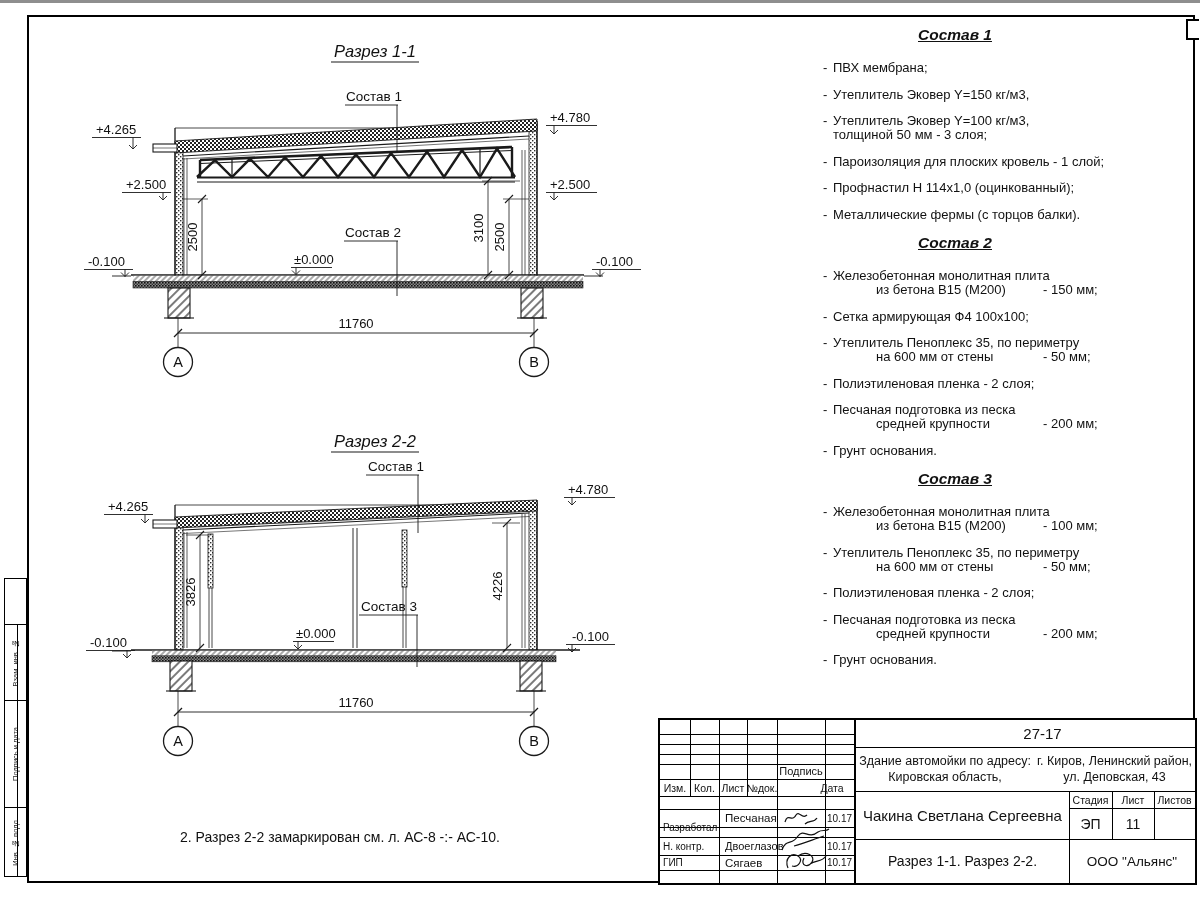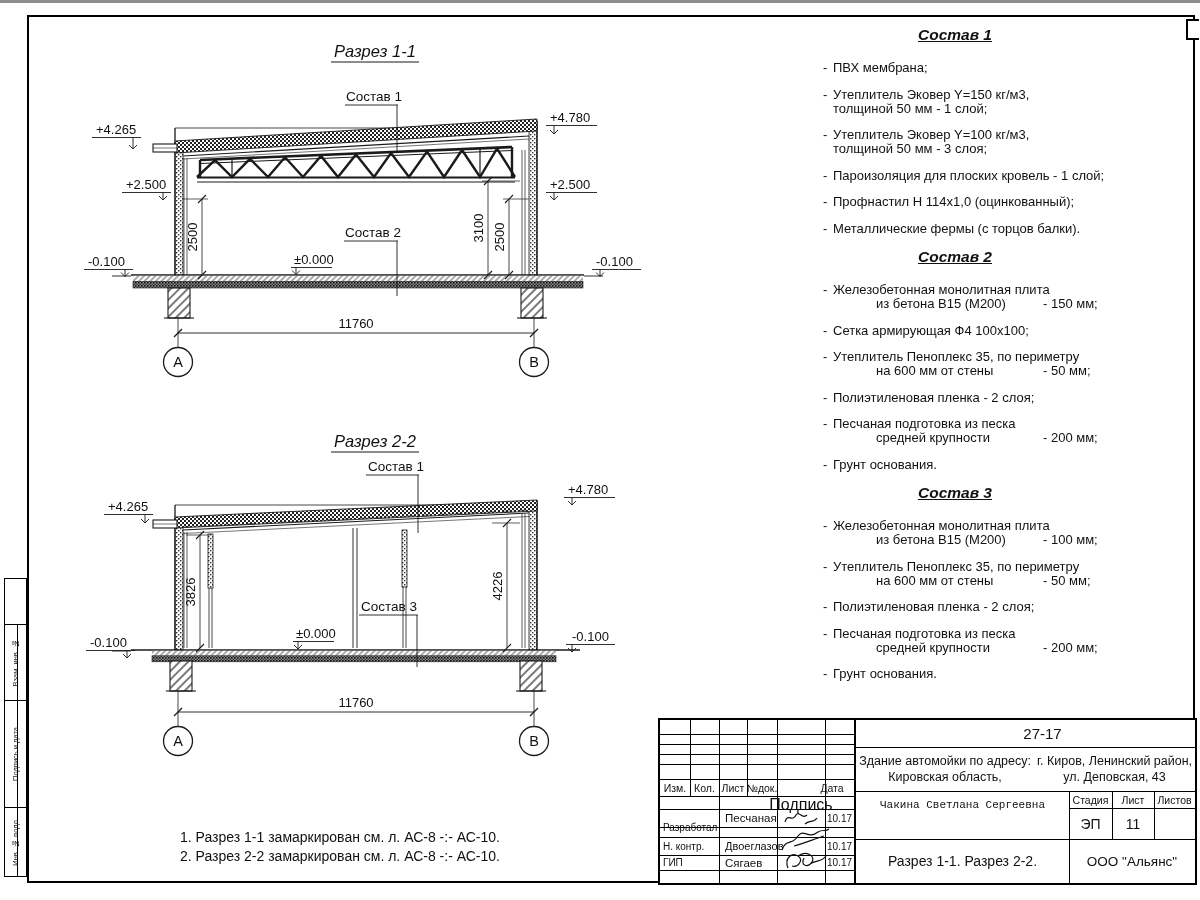--- a/index.html
+++ b/index.html
@@ -357,24 +357,20 @@
     <span class="itext">
       <span class="il1">ПВХ мембрана;</span>
       
     </span>
   </div>
 
   <div class="comp-item">
     <span class="dash">-</span>
     <span class="itext">
       <span class="il1">Утеплитель Эковер Y=150 кг/м3,</span>
-      <span class="line2">
-        <span class="il2">толщиной 50 мм - 1 слой;</span>
-        <span class="ival"></span>
-      </span>
     </span>
   </div>
 
   <div class="comp-item">
     <span class="dash">-</span>
     <span class="itext">
       <span class="il1">Утеплитель Эковер Y=100 кг/м3,</span>
       <span class="line2">
         <span class="il2">толщиной 50 мм - 3 слоя;</span>
         <span class="ival"></span>
@@ -519,21 +515,20 @@
     <span class="itext">
       <span class="il1">Грунт основания.</span>
       
     </span>
   </div>
 </div>
   </div>
 </div>
 
   <div class="abs" id="notes">
-      <div>1. Разрез 1-1 замаркирован см. л. АС-8 -:- АС-10.</div>
       <div>2. Разрез 2-2 замаркирован см. л. АС-8 -:- АС-10.</div>
     </div>
 
   <div class="abs" id="stamp">
 
     <div class="vl" style="left:30px;top:0;height:76px;"></div>
     <div class="vl" style="left:59px;top:0;height:163px;"></div>
     <div class="vl" style="left:87px;top:0;height:76px;"></div>
     <div class="vl" style="left:117px;top:0;height:163px;"></div>
     <div class="vl" style="left:165px;top:0;height:163px;"></div>
@@ -555,21 +550,21 @@
     <div class="hl" style="left:196px;top:119px;width:339px;"></div>
     <div class="hl" style="left:409px;top:88px;width:126px;"></div>
     <div class="vl" style="left:409px;top:71px;height:92px;"></div>
     <div class="vl" style="left:452px;top:71px;height:48px;"></div>
     <div class="vl" style="left:494px;top:71px;height:48px;"></div>
 
     <div class="cell" style="left:0;top:59px;width:30px;height:17px;font-size:10.5px;">Изм.</div>
     <div class="cell" style="left:30px;top:59px;width:29px;height:17px;font-size:10.5px;">Кол.</div>
     <div class="cell" style="left:59px;top:59px;width:28px;height:17px;font-size:10.5px;">Лист</div>
     <div class="cell" style="left:87px;top:59px;width:30px;height:17px;font-size:10.5px;">№док.</div>
-    <div class="cell" style="left:117px;top:76px;width:48px;height:17px;font-size:16px;">Подпись</div>
+    <div class="cell" style="left:117px;top:42px;width:48px;height:17px;font-size:11px;">Подпись</div>
     <div class="cell" style="left:165px;top:59px;width:14px;height:17px;font-size:10.5px;">Дата</div>
 
     <div class="cell cl" style="left:0;top:89px;width:59px;height:18px;font-size:10px;margin-top:9px;">Разработал</div>
     <div class="cell cl" style="left:62px;top:89px;width:55px;height:18px;font-size:11.5px;">Песчаная</div>
     <div class="cell" style="left:165px;top:89px;width:29px;height:18px;font-size:10px;">10.17</div>
     <div class="cell cl" style="left:0;top:117px;width:59px;height:18px;font-size:10px;">Н. контр.</div>
     <div class="cell cl" style="left:62px;top:117px;width:55px;height:18px;font-size:11px;">Двоеглазов</div>
     <div class="cell" style="left:165px;top:117px;width:29px;height:18px;font-size:10px;">10.17</div>
     <div class="cell cl" style="left:0;top:135px;width:59px;height:15px;font-size:10px;">ГИП</div>
     <div class="cell cl" style="left:62px;top:135px;width:55px;height:15px;font-size:11.5px;">Сягаев</div>
@@ -583,21 +578,21 @@
     </svg>
     <svg class="abs" style="left:114px;top:128px;overflow:visible" width="52" height="26">
       <path d="M14,20 C10,10 18,4 24,8 C30,12 24,20 18,18 M24,8 C32,2 42,8 38,14 C34,20 26,18 30,10 M36,16 C42,12 48,14 52,8" fill="none" stroke="#111" stroke-width="1.2"></path>
     </svg>
 
     <div class="cell" style="left:196px;top:0;width:373px;height:27px;font-size:15px;">27-17</div>
     <div class="cell" style="left:196px;top:27px;width:339px;height:44px;font-size:12.5px;flex-direction:row;line-height:16px;">
       <span>Здание автомойки по адресу: Кировская область,</span>
       <span>г. Киров, Ленинский район, ул. Деповская, 43</span>
     </div>
-    <div class="cell" style="left:196px;top:61px;width:213px;height:48px;font-size:11px;font-family:Liberation Mono, monospace;">Чакина Светлана Сергеевна</div>
+    <div class="cell" style="left:196px;top:71px;width:213px;height:48px;font-size:15px;">Чакина Светлана Сергеевна</div>
     <div class="cell" style="left:409px;top:71px;width:43px;height:17px;font-size:10.5px;">Стадия</div>
     <div class="cell" style="left:452px;top:71px;width:42px;height:17px;font-size:10.5px;">Лист</div>
     <div class="cell" style="left:494px;top:71px;width:41px;height:17px;font-size:10.5px;">Листов</div>
     <div class="cell" style="left:409px;top:88px;width:43px;height:31px;font-size:14px;">ЭП</div>
     <div class="cell" style="left:452px;top:88px;width:42px;height:31px;font-size:14px;">11</div>
     <div class="cell" style="left:494px;top:88px;width:41px;height:31px;font-size:14px;"></div>
     <div class="cell" style="left:196px;top:119px;width:213px;height:44px;font-size:14px;">Разрез 1-1. Разрез 2-2.</div>
     <div class="cell" style="left:409px;top:119px;width:126px;height:44px;font-size:13.5px;">ООО "Альянс"</div>
   </div>
 </div>

